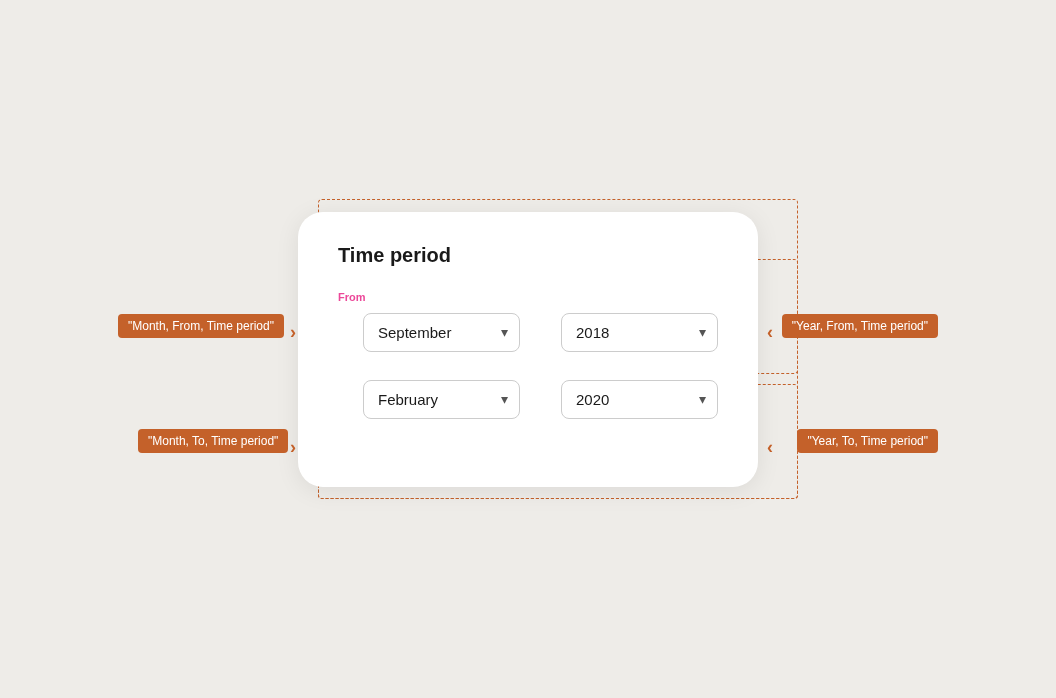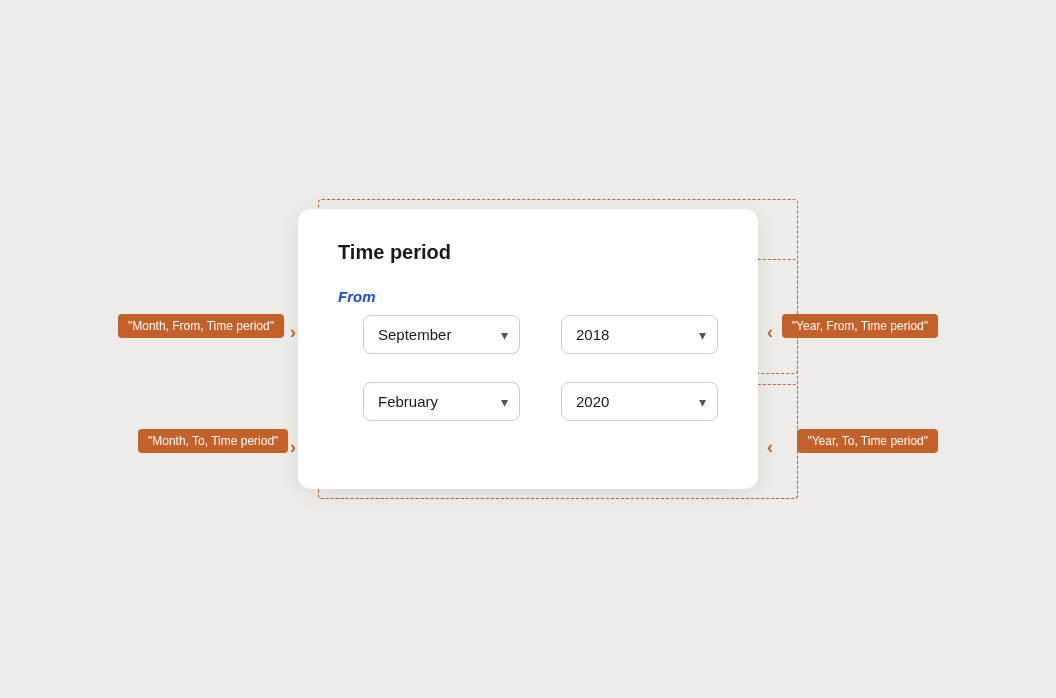--- a/index.html
+++ b/index.html
@@ -21,41 +21,40 @@
       width: 820px;
       height: 420px;
       display: flex;
       align-items: center;
       justify-content: center;
     }
 
     
     .card {
       background: white;
-      border-radius: 13px;
+      border-radius: 25px;
       padding: 32px 40px 40px 40px;
       width: 460px;
       box-shadow: 0 4px 24px rgba(0,0,0,0.08);
       position: relative;
       z-index: 2;
     }
 
     .card-title {
       font-size: 20px;
       font-weight: 700;
       color: #1a1a1a;
       margin-bottom: 24px;
     }
 
     .section-label {
-      font-size: 15px;
+      font-size: 11px;
       font-weight: 600;
-      color: #1d4ed8;
+      color: #ec4899;
       margin-bottom: 10px;
-      font-style: italic;
     }
 
     .dropdowns-row {
       display: flex;
       gap: 16px;
       margin-bottom: 28px;
     }
 
     .dropdown-wrapper {
       position: relative;

